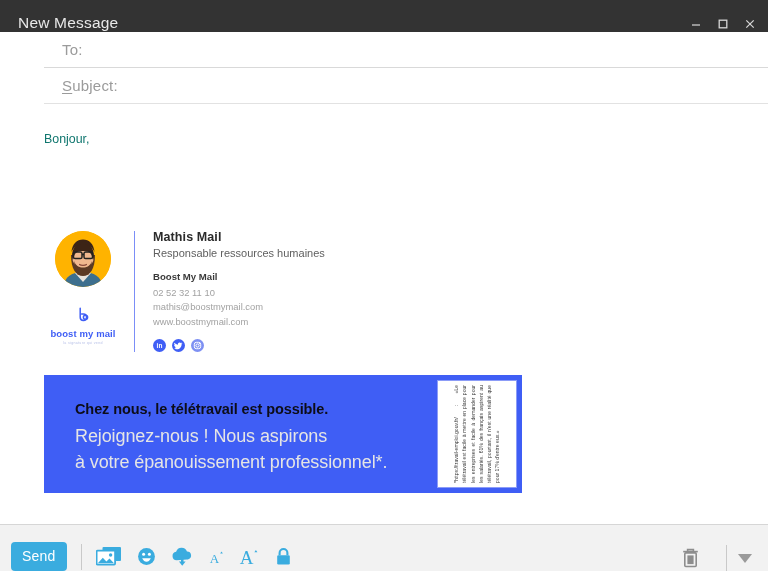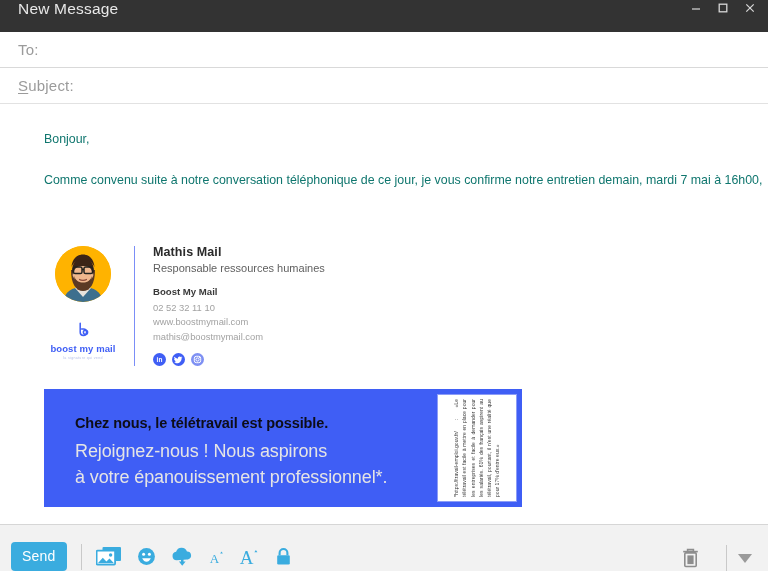--- a/index.html
+++ b/index.html
@@ -21,21 +21,21 @@
     flex-direction: column;
     background: #ffffff;
     position: relative;
   }
 
   
   .titlebar {
     height: 32px;
     background: #333333;
     display: flex;
-    align-items: flex-start;
+    align-items: flex-end;
     justify-content: space-between;
     flex: 0 0 32px;
     padding: 0 10px 0 18px;
     box-sizing: border-box;
   }
   .title-text {
     color: #e8e8e8;
     font-size: 15.5px;
     letter-spacing: .2px;
   }
@@ -59,20 +59,21 @@
   
   .field-row {
     height: 36px;
     flex: 0 0 36px;
     display: flex;
     align-items: center;
     padding: 0 18px;
     box-sizing: border-box;
     border-bottom: 1px solid #d9d9d9;
     background: #ffffff;
+    margin-left: 44px;
   }
   .field-row.subject {
     border-bottom: 1px solid #e2e2e2;
   }
   .field-label {
     color: #9b9b9b;
     font-size: 15px;
     letter-spacing: .2px;
   }
   .field-label u {
@@ -342,21 +343,20 @@
   </div>
 
   <div class="field-row subject">
     <span class="field-label"><u>S</u><span>ubject:</span></span>
   </div>
 
   <div class="compose-body">
 
     <div class="msg-line">Bonjour,</div>
     <div class="msg-gap-1"></div>
-    <div class="msg-line">Comme convenu suite à notre conversation téléphonique de ce jour, je vous confirme notre entretien demain, mardi 7 mai à 16h00,</div>
     <div class="msg-gap-2"></div>
 
     <div class="signature">
       <div class="sig-left">
         <div class="avatar">
           <svg width="56" height="56" viewBox="0 0 56 56">
             <circle cx="28" cy="28" r="28" fill="#ffb300"></circle>
 
             <path d="M8 56c1.5-10 9-15 20-15s18.5 5 20 15z" fill="#3d6f8e"></path>
             <path d="M20 42l8 9 8-9-8-4z" fill="#e8e3dc"></path>
@@ -391,22 +391,22 @@
         </div>
       </div>
 
       <div class="sig-divider"></div>
 
       <div class="sig-right">
         <div class="sig-name">Mathis Mail</div>
         <div class="sig-role">Responsable ressources humaines</div>
         <div class="sig-company">Boost My Mail</div>
         <div class="sig-contact">02 52 32 11 10</div>
+        <div class="sig-contact" style="margin-top:0">mathis@boostmymail.com</div>
         <div class="sig-contact" style="margin-top:0">www.boostmymail.com</div>
-        <div class="sig-contact" style="margin-top:0">mathis@boostmymail.com</div>
         <div class="sig-social">
           <span class="social-icon">
             <svg width="13" height="13" viewBox="0 0 13 13">
                 <text x="6.5" y="9.3" text-anchor="middle" font-family="Liberation Sans, sans-serif" font-size="6.5" font-weight="bold" fill="#ffffff">in</text>
               </svg>
           </span>
           <span class="social-icon">
             <svg width="13" height="13" viewBox="0 0 13 13">
                 <path d="M10.2 4.3c-.3.15-.65.25-1 .3.36-.22.64-.57.77-.98-.34.2-.71.35-1.1.43a1.73 1.73 0 0 0-2.95 1.58A4.9 4.9 0 0 1 2.36 3.8a1.73 1.73 0 0 0 .54 2.31c-.28-.01-.55-.09-.78-.22v.02c0 .84.6 1.54 1.39 1.7a1.75 1.75 0 0 1-.78.03c.22.69.86 1.19 1.62 1.2A3.48 3.48 0 0 1 2 9.56a4.9 4.9 0 0 0 2.66.78c3.2 0 4.95-2.65 4.95-4.95v-.22c.34-.25.63-.55.86-.89z" fill="#ffffff"></path>
               </svg>

